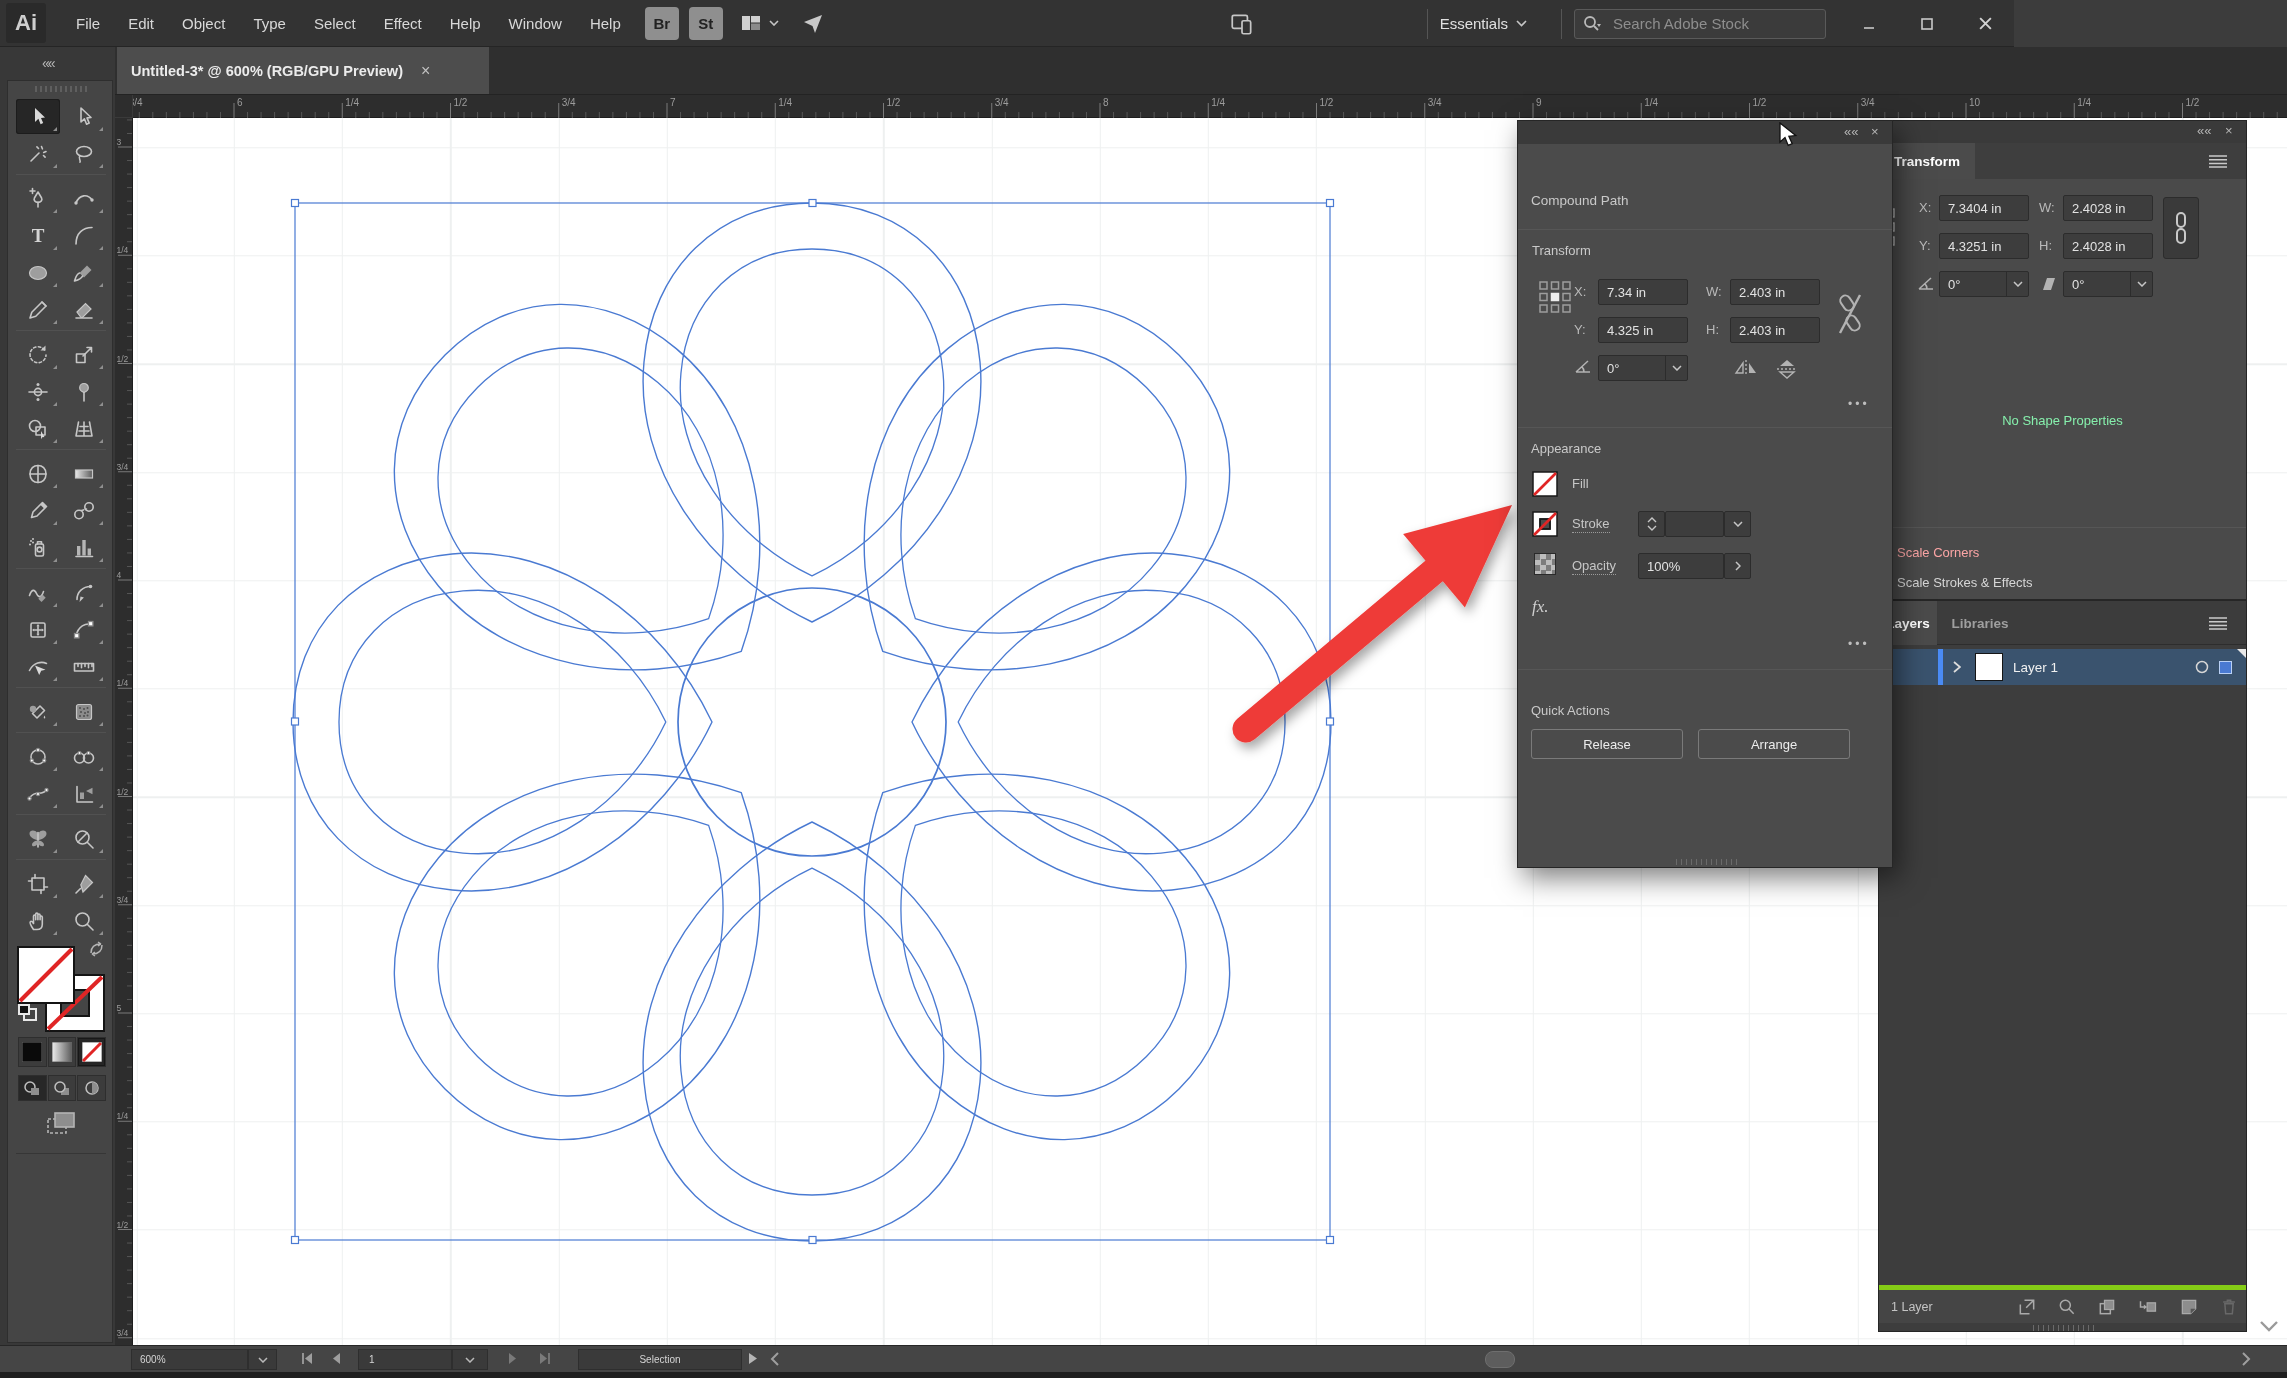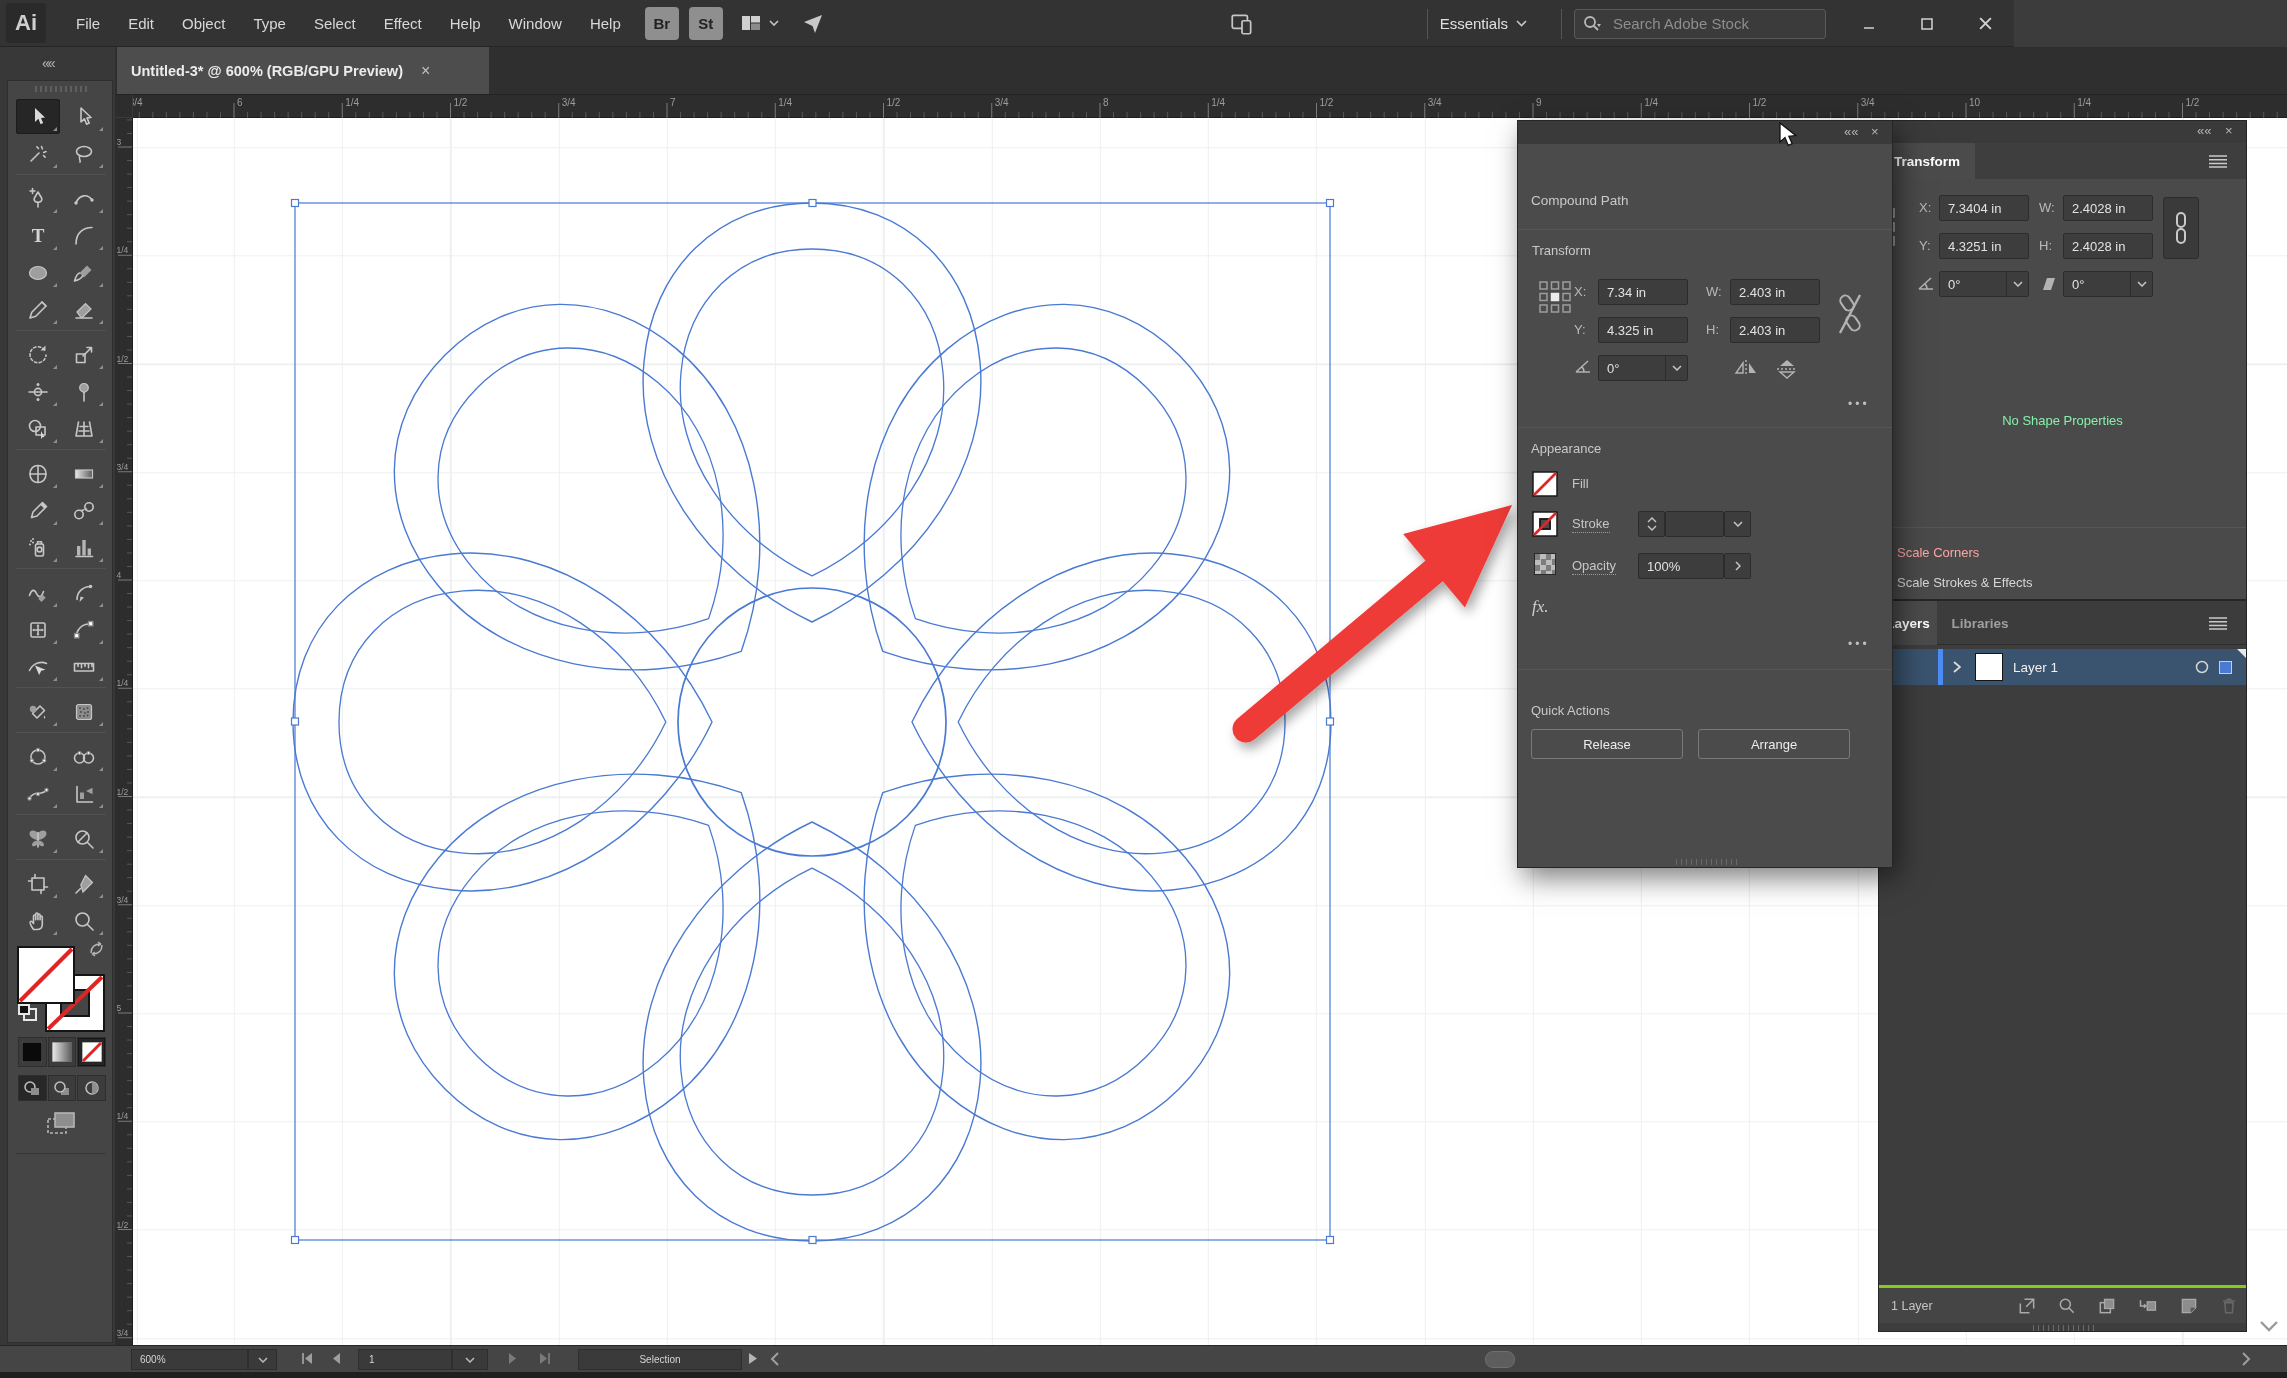--- a/index.html
+++ b/index.html
@@ -74,21 +74,21 @@
 .qbtn{position:absolute;height:30px;border:1px solid #7a7a7a;border-radius:3px;background:transparent;color:#ececec;font-size:13px;display:flex;align-items:center;justify-content:center}
 .drag-dashes{background:repeating-linear-gradient(to right,#6a6a6a 0 1px,transparent 1px 5px);height:6px}
 
 #xform{left:1878px;top:120px;width:369px;height:480px;background:#4a4a4a;border:1px solid #262626;z-index:30}
 #xform .phdr{position:absolute;left:0;top:0;right:0;height:22px;background:#3a3a3a}
 #xform .ptabs{position:absolute;left:0;top:22px;right:0;height:36px;background:#3e3e3e}
 #layers{left:1878px;top:600px;width:369px;height:732px;background:#3d3d3d;border:1px solid #262626;z-index:30}
 #layers .ptabs{position:absolute;left:0;top:0;right:0;height:44px;background:#3c3c3c;border-bottom:1px solid #2d2d2d}
 #layer-row{position:absolute;left:0;top:48px;width:367px;height:36px;display:flex;align-items:center}
 #layer-row .corner{position:absolute;right:0;top:0;width:0;height:0;border-top:9px solid #e8e8e8;border-left:9px solid transparent}
-#layers-bottom{position:absolute;left:0;top:684px;width:367px;height:38px;background:#454545;border-top:3px solid #84cc16;display:flex;align-items:center}
+#layers-bottom{position:absolute;left:0;top:684px;width:367px;height:38px;background:#454545;border-top:5px solid #84cc16;display:flex;align-items:center}
 .lyr-ic{margin-left:20px}
 
 #statusbar{left:0;top:1345px;width:2287px;height:27px;background:#454545;border-top:1px solid #272727}
 .sbox{position:absolute;top:3px;height:21px;background:#3a3a3a;border:1px solid #2e2e2e;color:#d5d5d5;font-size:10px;display:flex;align-items:center}
 #bottomstrip{left:0;top:1372px;width:2287px;height:6px;background:#1f1f1f}
 #scroll-thumb{position:absolute;left:1485px;top:5px;width:30px;height:17px;background:#5d5d5d;border:1px solid #6e6e6e;border-radius:8px}
 .nav-ic{position:absolute;top:6px}
 #cursor{z-index:60}
 </style>
 </head>

